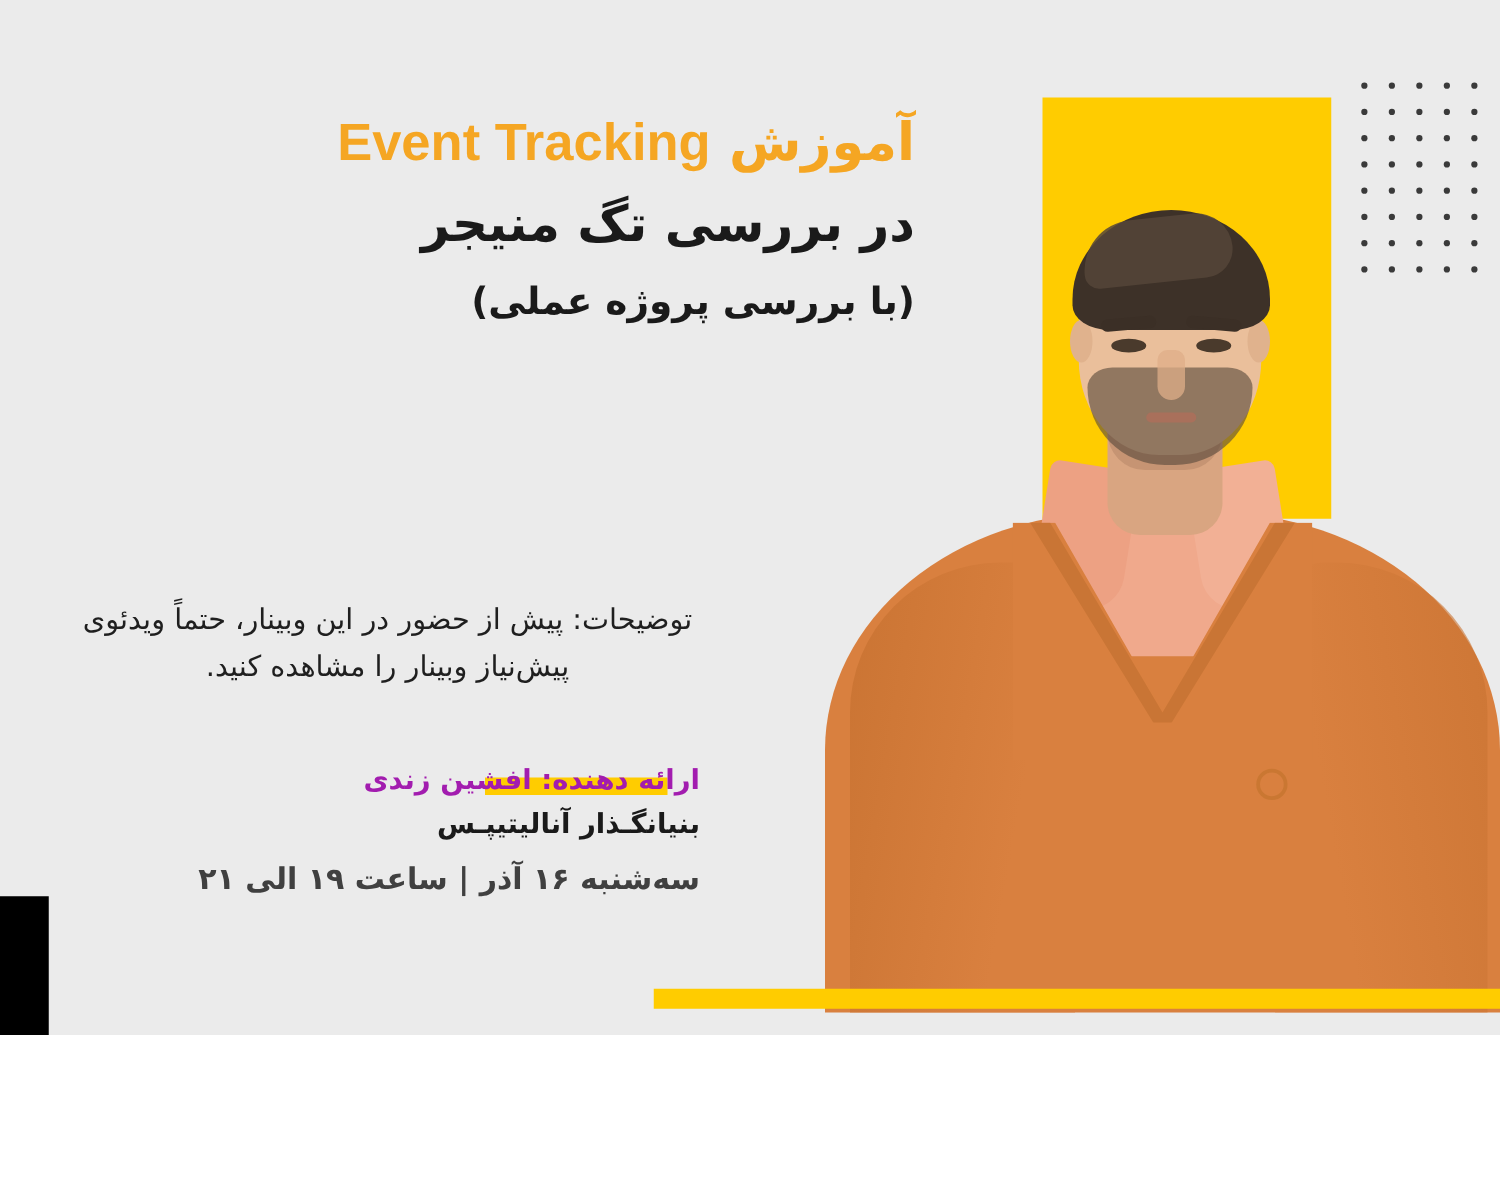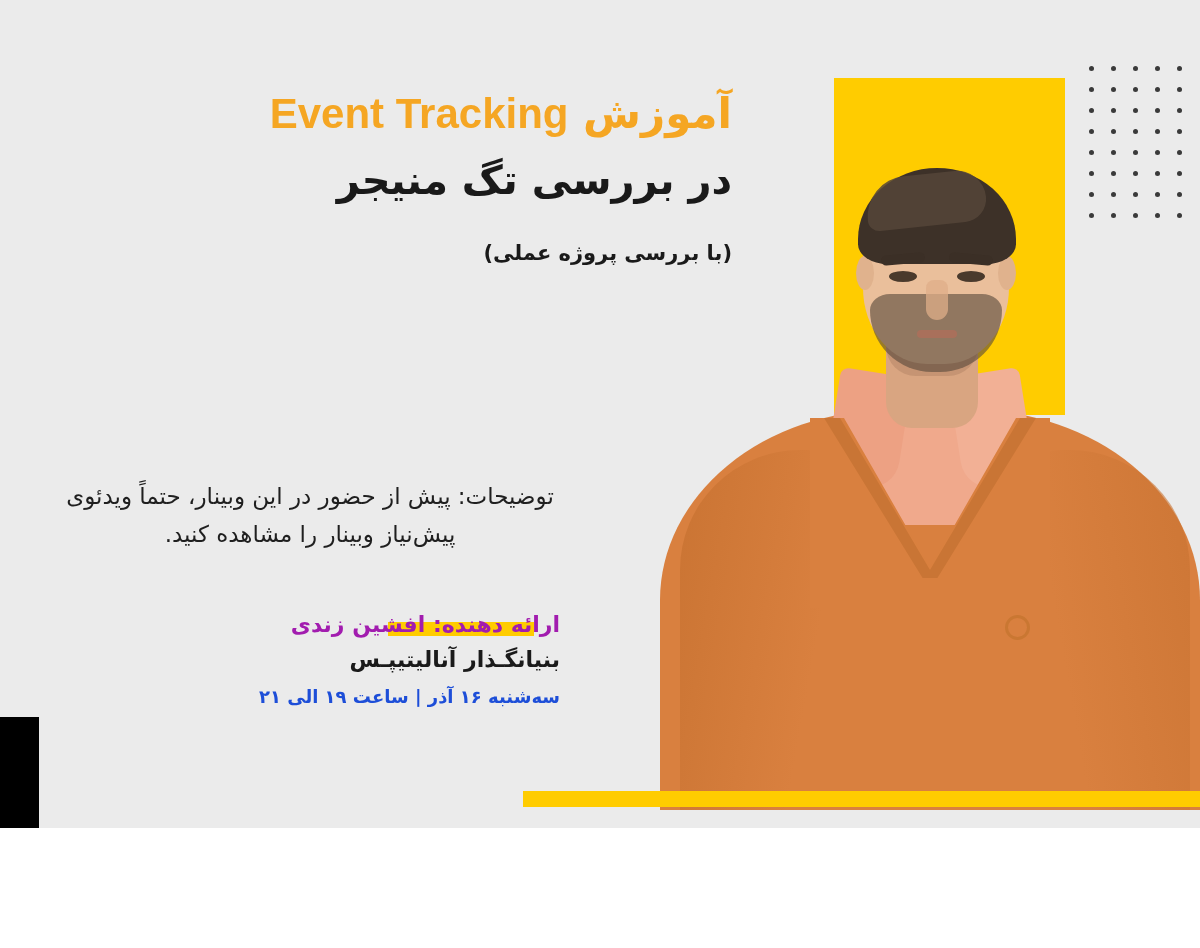--- a/index.html
+++ b/index.html
@@ -260,25 +260,25 @@
     font-weight:bold;
   }
   .h-line2{
     font-size:40px;
     font-weight:bold;
     color:#1a1a1a;
     line-height:1.35;
     margin-top:12px;
   }
   .h-line3{
-    font-size:21px;
+    font-size:30px;
     font-weight:bold;
     color:#1a1a1a;
     line-height:1.4;
-    margin-top:32px;
+    margin-top:14px;
   }
 
   .description{
     position:absolute;
     right:640px; top:478px;
     width:500px;
     text-align:center;
     direction:rtl;
     font-size:23px;
     line-height:1.65;
@@ -301,23 +301,23 @@
     line-height:1.5;
   }
   .p-line2{
     font-size:22px;
     font-weight:bold;
     color:#1a1a1a;
     line-height:1.7;
     letter-spacing:1px;
   }
   .p-line3{
-    font-size:18px;
-    font-weight:bold;
-    color:#1d4ed8;
+    font-size:24px;
+    font-weight:bold;
+    color:#404040;
     line-height:2.1;
     letter-spacing:1px;
   }
 
   
   .footer{
     position:absolute;
     left:0; top:828px;
     width:1200px; height:120px;
     z-index:8;

